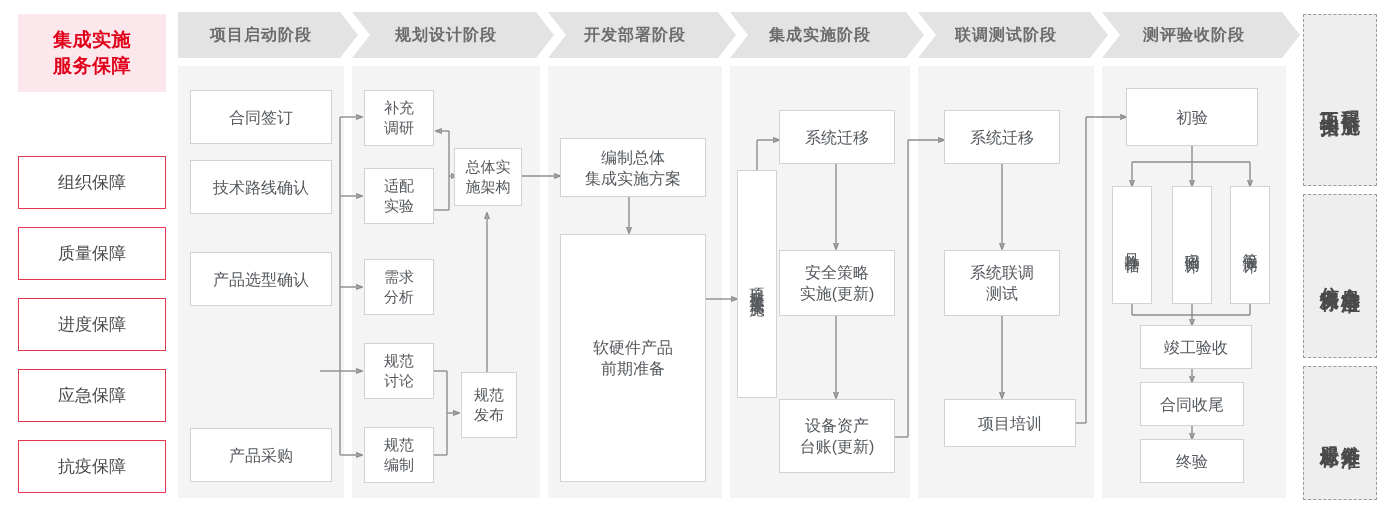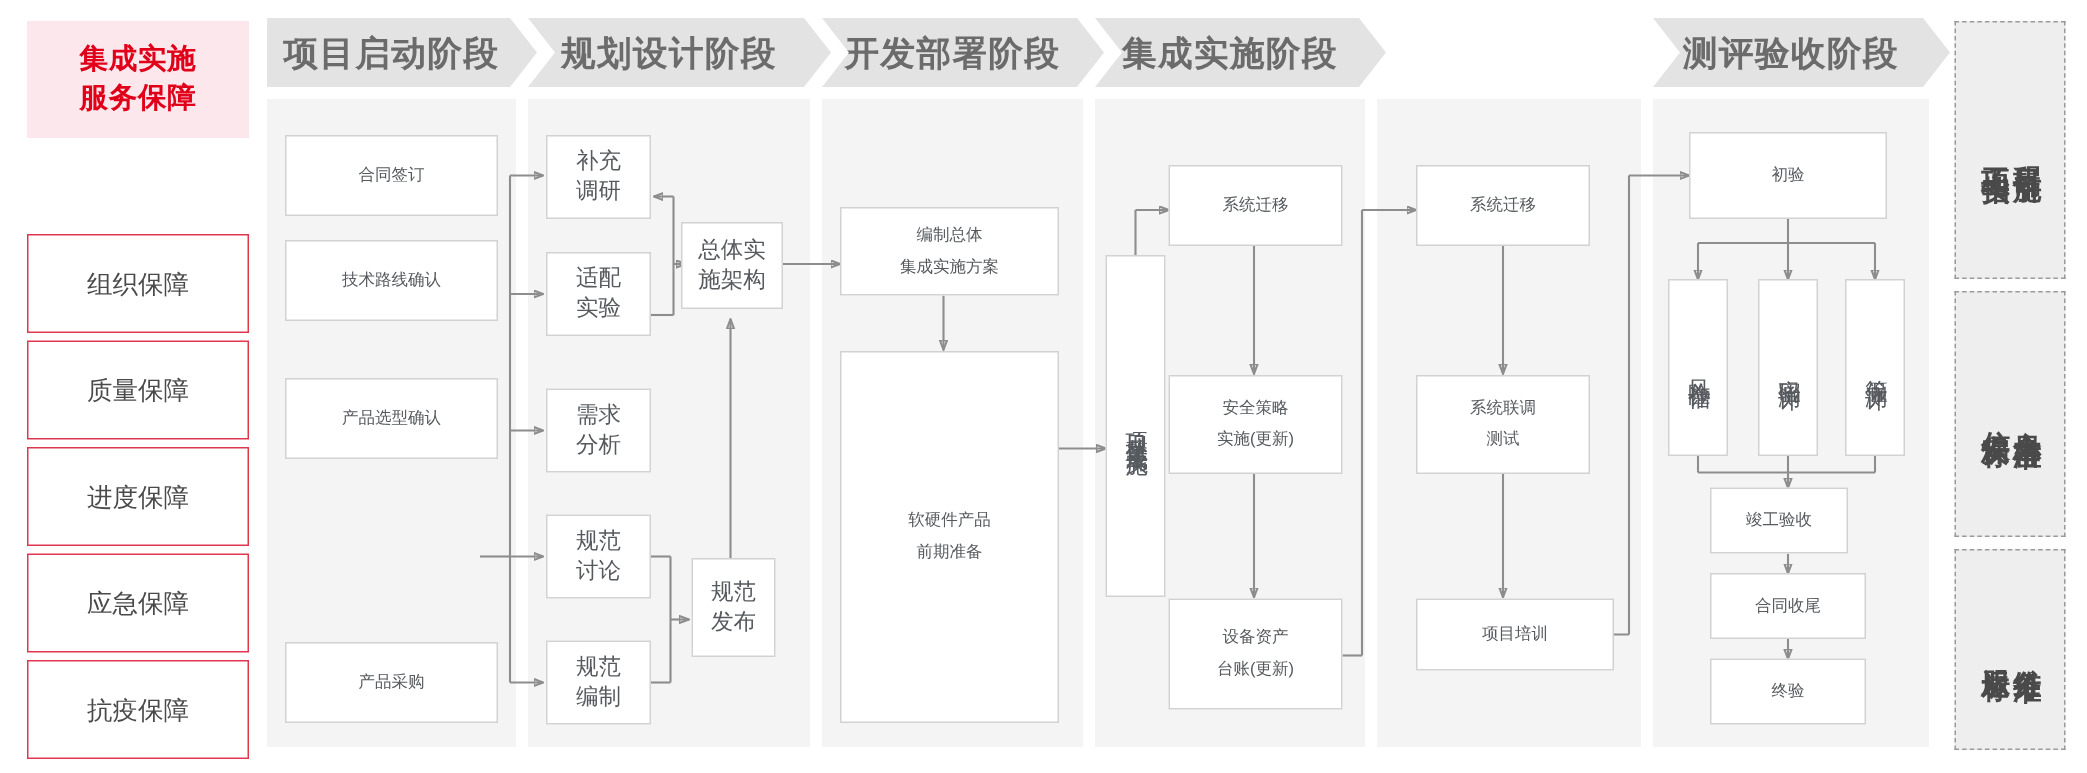--- a/index.html
+++ b/index.html
@@ -9,38 +9,38 @@
 
   
   .side-title{
     position:absolute; left:18px; top:14px; width:148px; height:78px;
     background:#fce8ec; color:#e1001a; font-weight:bold; font-size:19px;
     line-height:26px; display:flex; align-items:center; justify-content:center;
     text-align:center; letter-spacing:0.5px;
   }
   .side-title span{ display:block; }
   .side-box{
-    position:absolute; left:18px; width:148px; height:66px;
+    position:absolute; left:18px; width:148px; height:53px;
     border:1.5px solid #e0374f; background:#fff; color:#4a4a4a;
     font-size:17px; display:flex; align-items:center; justify-content:center;font-family:Liberation Serif, serif;
   }
 
   
   .col-band{ position:absolute; top:66px; background:#f4f4f4; }
   .chev{
     position:absolute; top:12px; height:46px; background:#e3e3e3;
-    color:#6b6b6b; font-size:23px; font-weight:bold; letter-spacing:1px;
+    color:#6b6b6b; font-size:16px; font-weight:bold; letter-spacing:1px;
     display:flex; align-items:center; justify-content:center;
     padding-right:14px;
   }
 
   
   .pbox{
     position:absolute; background:#ffffff; border:1px solid #d2d2d2;
-    color:#565a5e; font-size:11px; line-height:21px; text-align:center;
+    color:#565a5e; font-size:16px; line-height:21px; text-align:center;
     display:flex; align-items:center; justify-content:center;
   }
   .pbox.sm{ font-size:15px; line-height:20px; }
   .pbox.vert{
     writing-mode:vertical-rl; text-orientation:upright;
     letter-spacing:2px; line-height:1.05;
   }
 
   
   .std{
@@ -80,20 +80,21 @@
   <div class="col-band" style="left:352px;width:188px;height:432px"></div>
   <div class="col-band" style="left:548px;width:174px;height:432px"></div>
   <div class="col-band" style="left:730px;width:180px;height:432px"></div>
   <div class="col-band" style="left:918px;width:176px;height:432px"></div>
   <div class="col-band" style="left:1102px;width:184px;height:432px"></div>
 
   <div class="chev" style="left:178px;width:180px;clip-path:polygon(0 0, 162px 0, 180px 50%, 162px 100%, 0 100%);">项目启动阶段</div>
   <div class="chev" style="left:352px;width:202px;clip-path:polygon(0 0, 184px 0, 202px 50%, 184px 100%, 0 100%, 18px 50%);">规划设计阶段</div>
   <div class="chev" style="left:548px;width:188px;clip-path:polygon(0 0, 170px 0, 188px 50%, 170px 100%, 0 100%, 18px 50%);">开发部署阶段</div>
   <div class="chev" style="left:730px;width:194px;clip-path:polygon(0 0, 176px 0, 194px 50%, 176px 100%, 0 100%, 18px 50%);">集成实施阶段</div>
+  <div class="chev" style="left:918px;width:190px;clip-path:polygon(0 0, 172px 0, 190px 50%, 172px 100%, 0 100%, 18px 50%);">联调测试阶段</div>
   <div class="chev" style="left:1102px;width:198px;clip-path:polygon(0 0, 180px 0, 198px 50%, 180px 100%, 0 100%, 18px 50%);">测评验收阶段</div>
 
   <svg class="links" viewBox="0 0 1391 515">
     <defs>
       <marker id="ah" markerWidth="7" markerHeight="7" refX="6.2" refY="3" orient="auto" markerUnits="userSpaceOnUse">
         <path d="M0,0.6 L6.4,3 L0,5.4 z" fill="#8d8d8d" stroke="none"></path>
       </marker>
     </defs>
 
     <line x1="320" y1="371" x2="340" y2="371"></line>
@@ -178,21 +179,21 @@
   <div class="pbox" style="left:779px;top:399px;width:116px;height:74px">设备资产<br>台账(更新)</div>
 
   <div class="pbox" style="left:944px;top:110px;width:116px;height:54px">系统迁移</div>
   <div class="pbox" style="left:944px;top:250px;width:116px;height:66px">系统联调<br>测试</div>
   <div class="pbox" style="left:944px;top:399px;width:132px;height:48px">项目培训</div>
 
   <div class="pbox" style="left:1126px;top:88px;width:132px;height:58px">初验</div>
   <div class="pbox vert sm" style="left:1112px;top:186px;width:40px;height:118px">风险评估</div>
   <div class="pbox vert sm" style="left:1172px;top:186px;width:40px;height:118px">密码测评</div>
   <div class="pbox vert sm" style="left:1230px;top:186px;width:40px;height:118px">等保测评</div>
-  <div class="pbox" style="left:1140px;top:325px;width:92px;height:44px">竣工验收</div>
+  <div class="pbox" style="left:1140px;top:325px;width:112px;height:44px">竣工验收</div>
   <div class="pbox" style="left:1140px;top:382px;width:104px;height:44px">合同收尾</div>
   <div class="pbox" style="left:1140px;top:439px;width:104px;height:44px">终验</div>
 
   <div class="std" style="top:14px;height:172px">
     <div class="vcol">程目施引</div>
     <div class="vcol">工项实指</div>
   </div>
   <div class="std" style="top:194px;height:164px">
     <div class="vcol">息全密准</div>
     <div class="vcol">信安保标</div>

